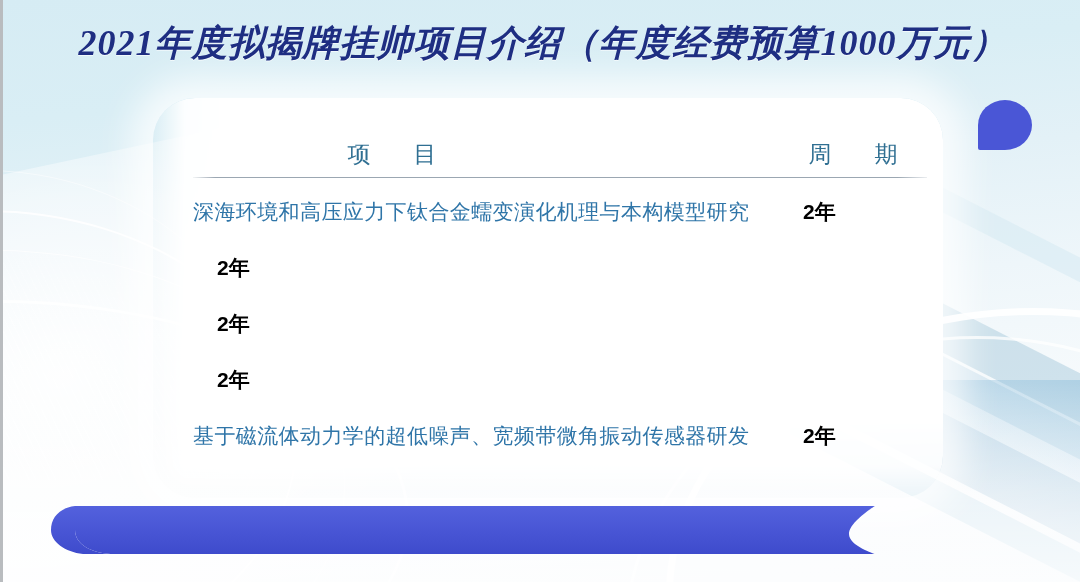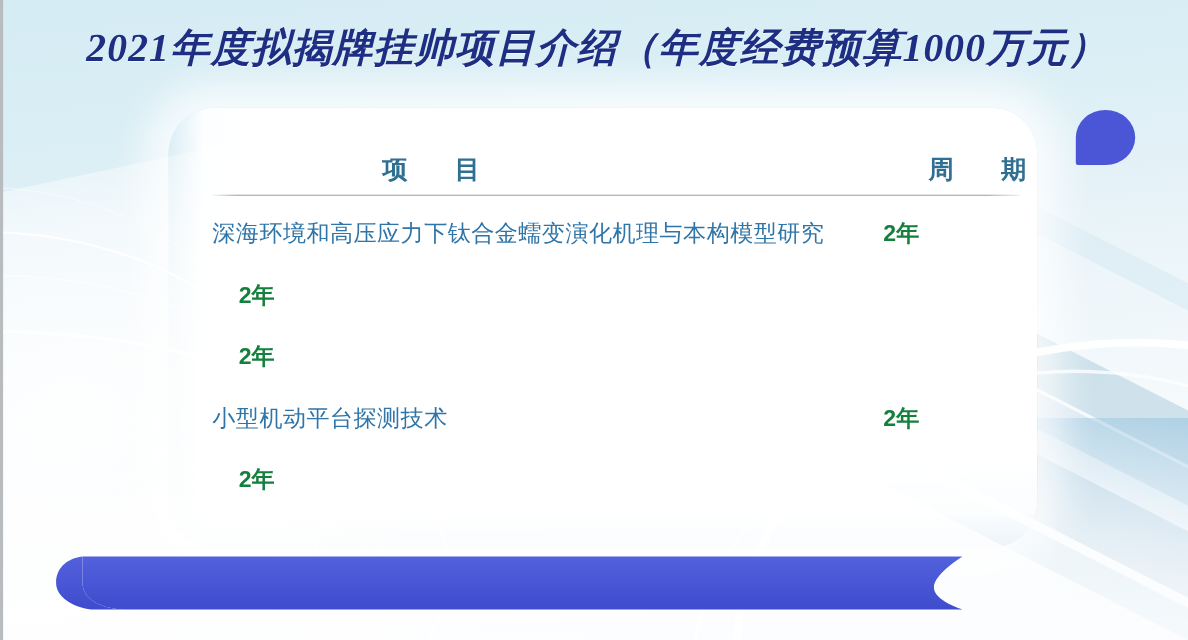--- a/index.html
+++ b/index.html
@@ -203,33 +203,33 @@
   }
   .thead {
     display: flex;
     align-items: flex-end;
     height: 72px;
     padding: 0 0 0 0;
   }
   .th {
     color: #2f6f92;
     font-size: 23px;
-    font-weight: bold;
+    font-weight: normal;
     letter-spacing: 10px;
     white-space: nowrap;
   }
   .th-project {
     flex: 1;
     text-align: center;
     padding-left: 10px;
     padding-right: 130px;
   }
   .th-period {
     width: 170px;
-    text-align: right;
+    text-align: center;
     padding-left: 12px;
   }
   .divider {
     height: 1px;
     margin: 7px 16px 0 40px;
     background: linear-gradient(to right,
        rgba(176,186,196,0.15) 0%,
        rgba(150,162,174,0.95) 3%,
        rgba(150,162,174,0.95) 96%,
        rgba(176,186,196,0.25) 100%);
@@ -246,21 +246,21 @@
   .cell-project {
     flex: 1;
     color: #2f75a8;
     font-size: 21px;
     font-weight: normal;
     letter-spacing: 0.4px;
     white-space: nowrap;
   }
   .cell-period {
     width: 140px;
-    color: #15803d;
+    color: #000000;
     font-size: 21px;
     font-weight: bold;
     text-align: left;
     padding-left: 24px;
     white-space: nowrap;
   }
 
   
   .ribbon-wrap {
     position: absolute;
@@ -312,24 +312,24 @@
         <div class="cell-project">深海环境和高压应力下钛合金蠕变演化机理与本构模型研究</div>
         <div class="cell-period">2年</div>
       </div>
       <div class="row">
         <div class="cell-period">2年</div>
       </div>
       <div class="row">
         <div class="cell-period">2年</div>
       </div>
       <div class="row">
-        <div class="cell-project">小型机动平台探测技术</div>
-        <div class="cell-period">2年</div>
-      </div>
-      <div class="row">
+        <div class="cell-period">2年</div>
+      </div>
+      <div class="row">
+        <div class="cell-project">基于磁流体动力学的超低噪声、宽频带微角振动传感器研发</div>
         <div class="cell-period">2年</div>
       </div>
     </div>
   </div>
 
   <div class="ribbon-wrap">
     <svg width="1080" height="76" viewBox="0 0 1080 76" xmlns="http://www.w3.org/2000/svg">
       <defs>
         <linearGradient id="ribGrad" x1="0" y1="0" x2="0" y2="1">
           <stop offset="0%" stop-color="#5361dd"></stop>

